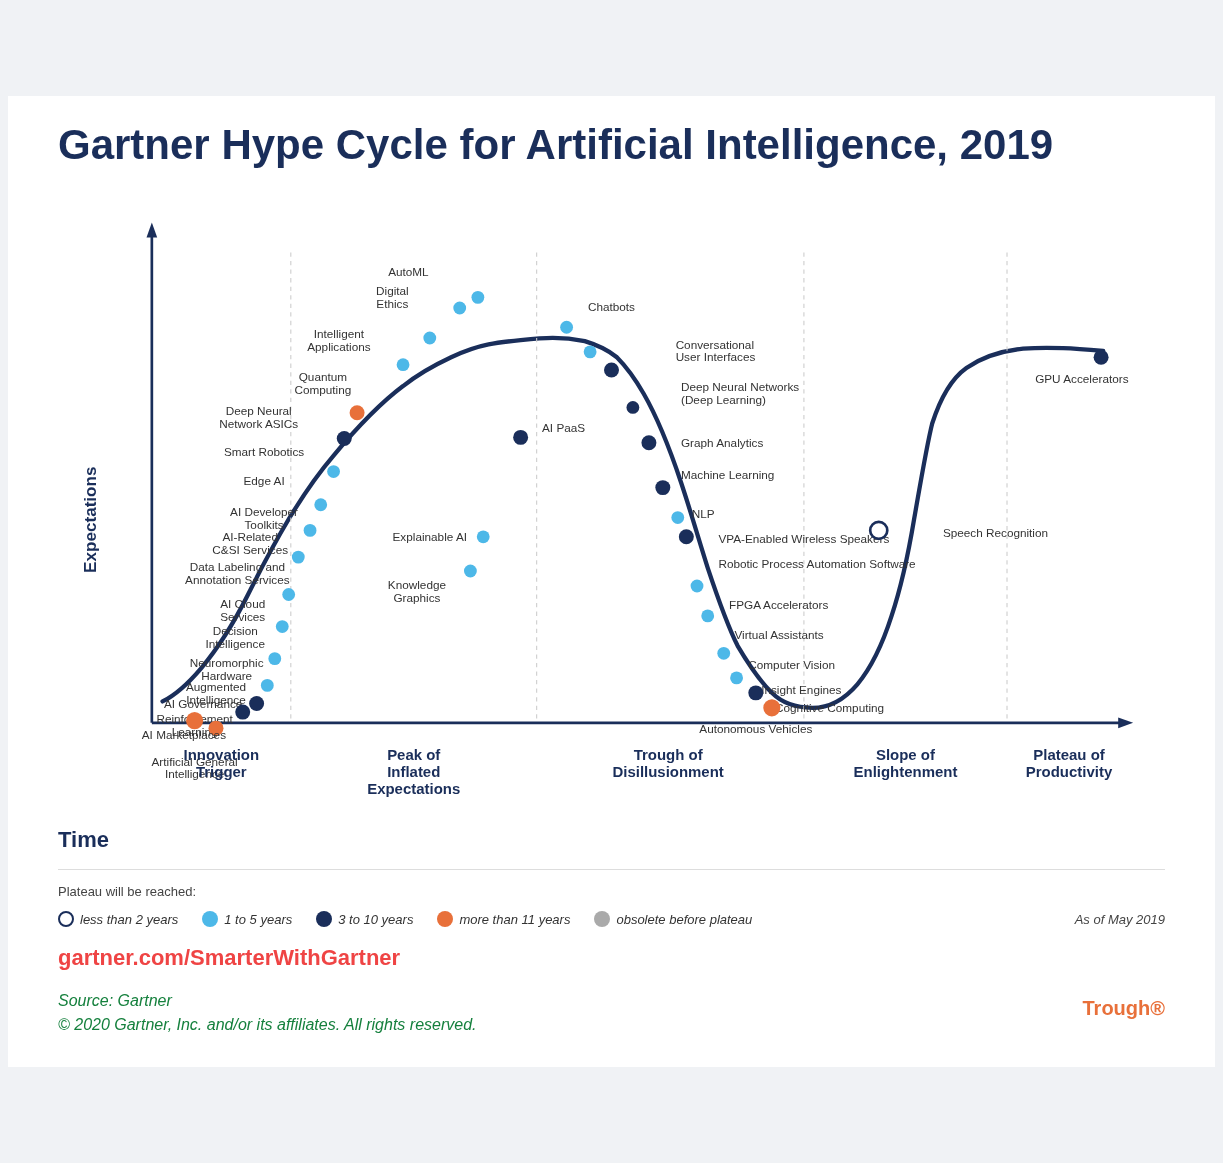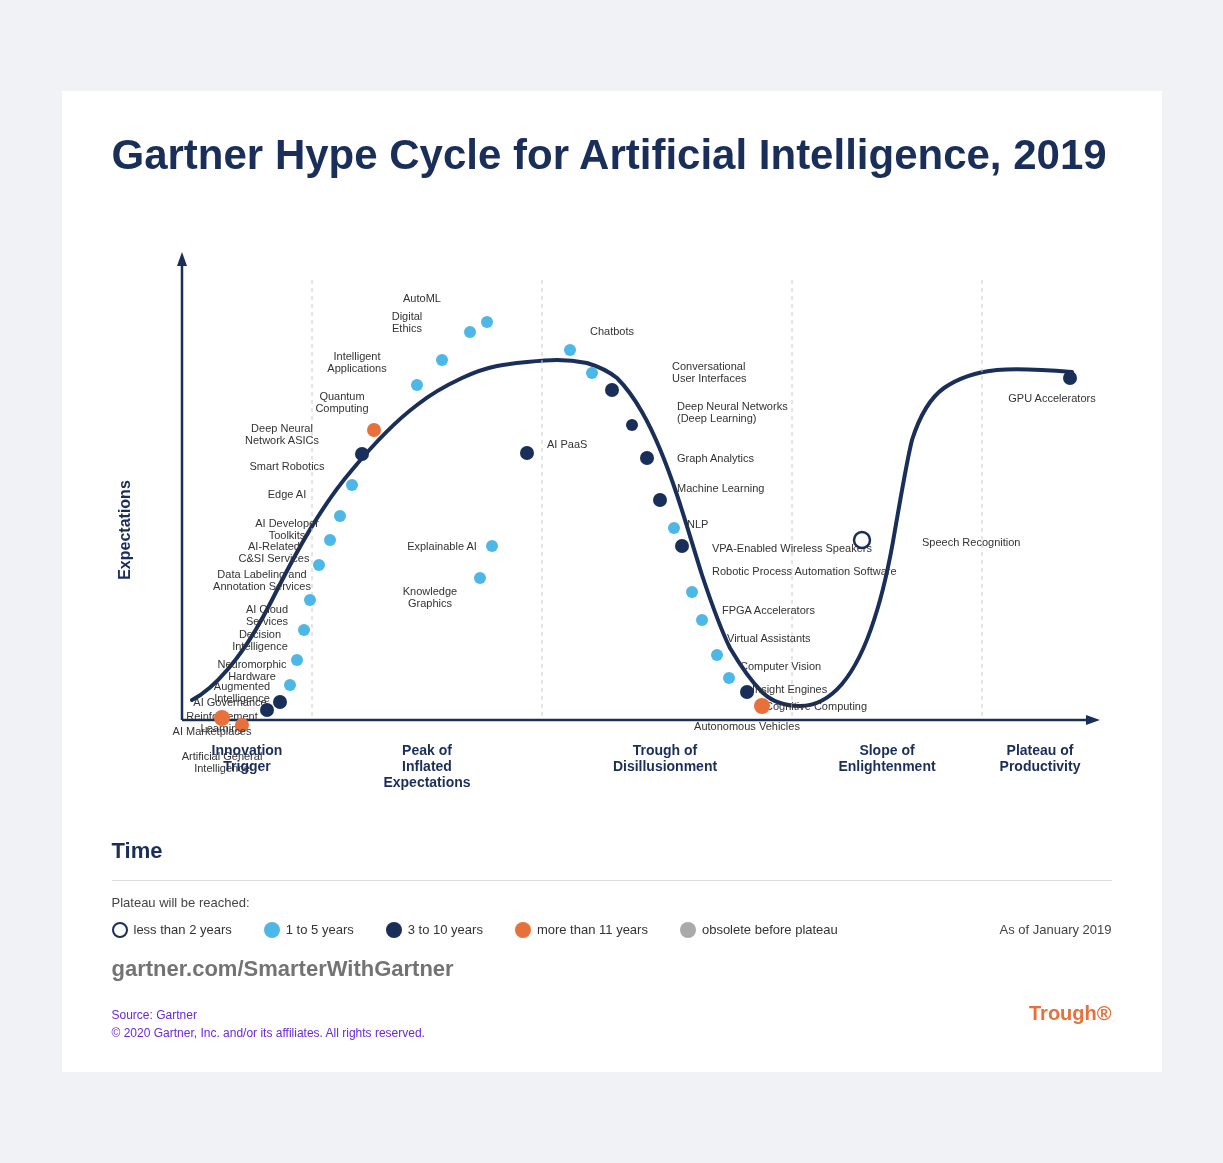--- a/index.html
+++ b/index.html
@@ -6,22 +6,22 @@
     body {
       background: #f0f2f5;
       display: flex;
       justify-content: center;
       align-items: center;
       min-height: 100vh;
       font-family: Arial, sans-serif;
     }
     .card {
       background: #ffffff;
-      width: 1100px;
-      padding: 40px 50px 30px 50px;
+      width: 1207px;
+      padding: 25px 50px 30px 50px;
       position: relative;
     }
     .title {
       color: #1a2e5a;
       font-size: 42px;
       font-weight: 900;
       line-height: 1.15;
       margin-bottom: 30px;
     }
     .chart-area {
@@ -46,23 +46,24 @@
       padding-top: 14px;
       margin-bottom: 18px;
     }
     .legend-reach {
       font-size: 13px;
       color: #444;
       margin-bottom: 12px;
     }
     .legend-items {
       display: flex;
-      align-items: flex-start;
-      gap: 32px;
+      align-items: center;
+      gap: 24px;
       flex-wrap: wrap;
+      font-style: italic;
     }
     .legend-item {
       display: flex;
       align-items: center;
       gap: 6px;
       font-size: 13px;
       color: #333;
     }
     .dot {
       width: 16px;
@@ -76,33 +77,34 @@
     .dot-orange { background: #e8703a; }
     .dot-gray { background: #aaa; }
     .legend-date {
       margin-left: auto;
       font-size: 13px;
       color: #444;
     }
     .website-link {
       font-size: 22px;
       font-weight: 900;
-      color: #737373;
+      color: #ef4444;
       margin-bottom: 18px;
     }
     .footer {
       display: flex;
       justify-content: space-between;
       align-items: flex-end;
       margin-top: 6px;
     }
     .footer-text {
-      font-size: 12px;
-      color: #6d28d9;
+      font-size: 16px;
+      color: #15803d;
       line-height: 1.5;
+      font-style: italic;
     }
     .gartner-logo {
       font-size: 36px;
       font-weight: 900;
       color: #1a2e5a;
     }
     .gartner-logo span {
       color: #e8703a;
       font-size: 20px;
       vertical-align: super;
@@ -318,21 +320,21 @@
         <span>3 to 10 years</span>
       </div>
       <div class="legend-item">
         <div class="dot dot-orange"></div>
         <span>more than 11 years</span>
       </div>
       <div class="legend-item">
         <div class="dot dot-gray"></div>
         <span>obsolete before plateau</span>
       </div>
-      <div class="legend-date">As of January 2019</div>
+      <div class="legend-date">As of May 2019</div>
     </div>
   </div>
 
   <div class="website-link">
     <span>gartner.com/SmarterWithGartner</span>
   </div>
 
   <div class="footer">
     <div class="footer-text">
       <div>Source: Gartner</div>

